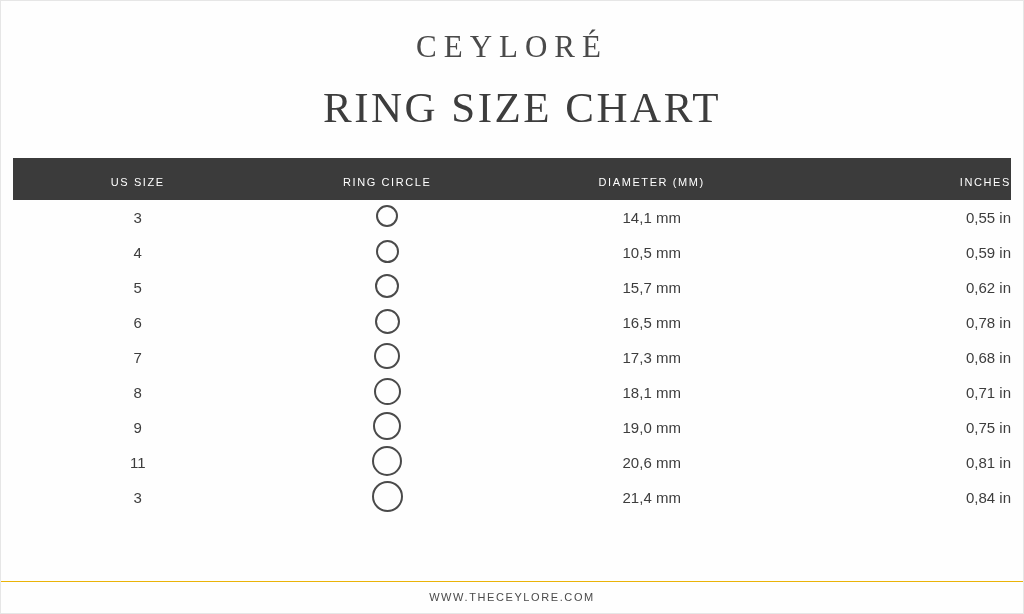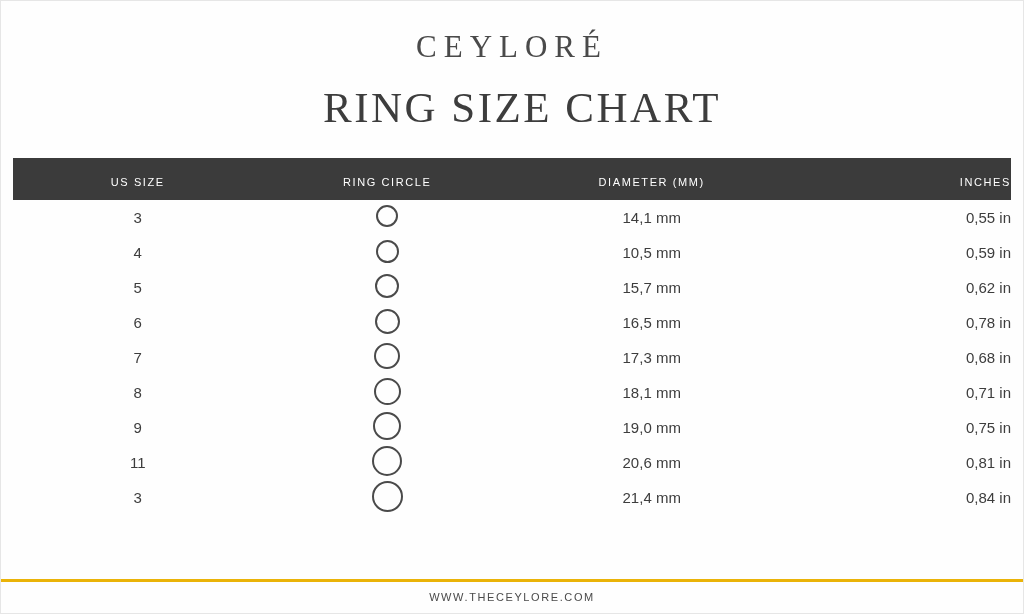--- a/index.html
+++ b/index.html
@@ -76,21 +76,21 @@
     display: inline-block;
     border: 2px solid #4a4a4a;
     border-radius: 50%;
     box-sizing: border-box;
   }
   .footer {
     position: absolute;
     left: 0;
     right: 0;
     bottom: 0;
-    border-top: 3px solid #eab308;
+    border-top: 1px solid #eab308;
     text-align: center;
     font-size: 11px;
     letter-spacing: 1.6px;
     color: #4a4a4a;
     padding: 9px 0 10px 0;
   }
 </style>
 </head>
 <body>
 

